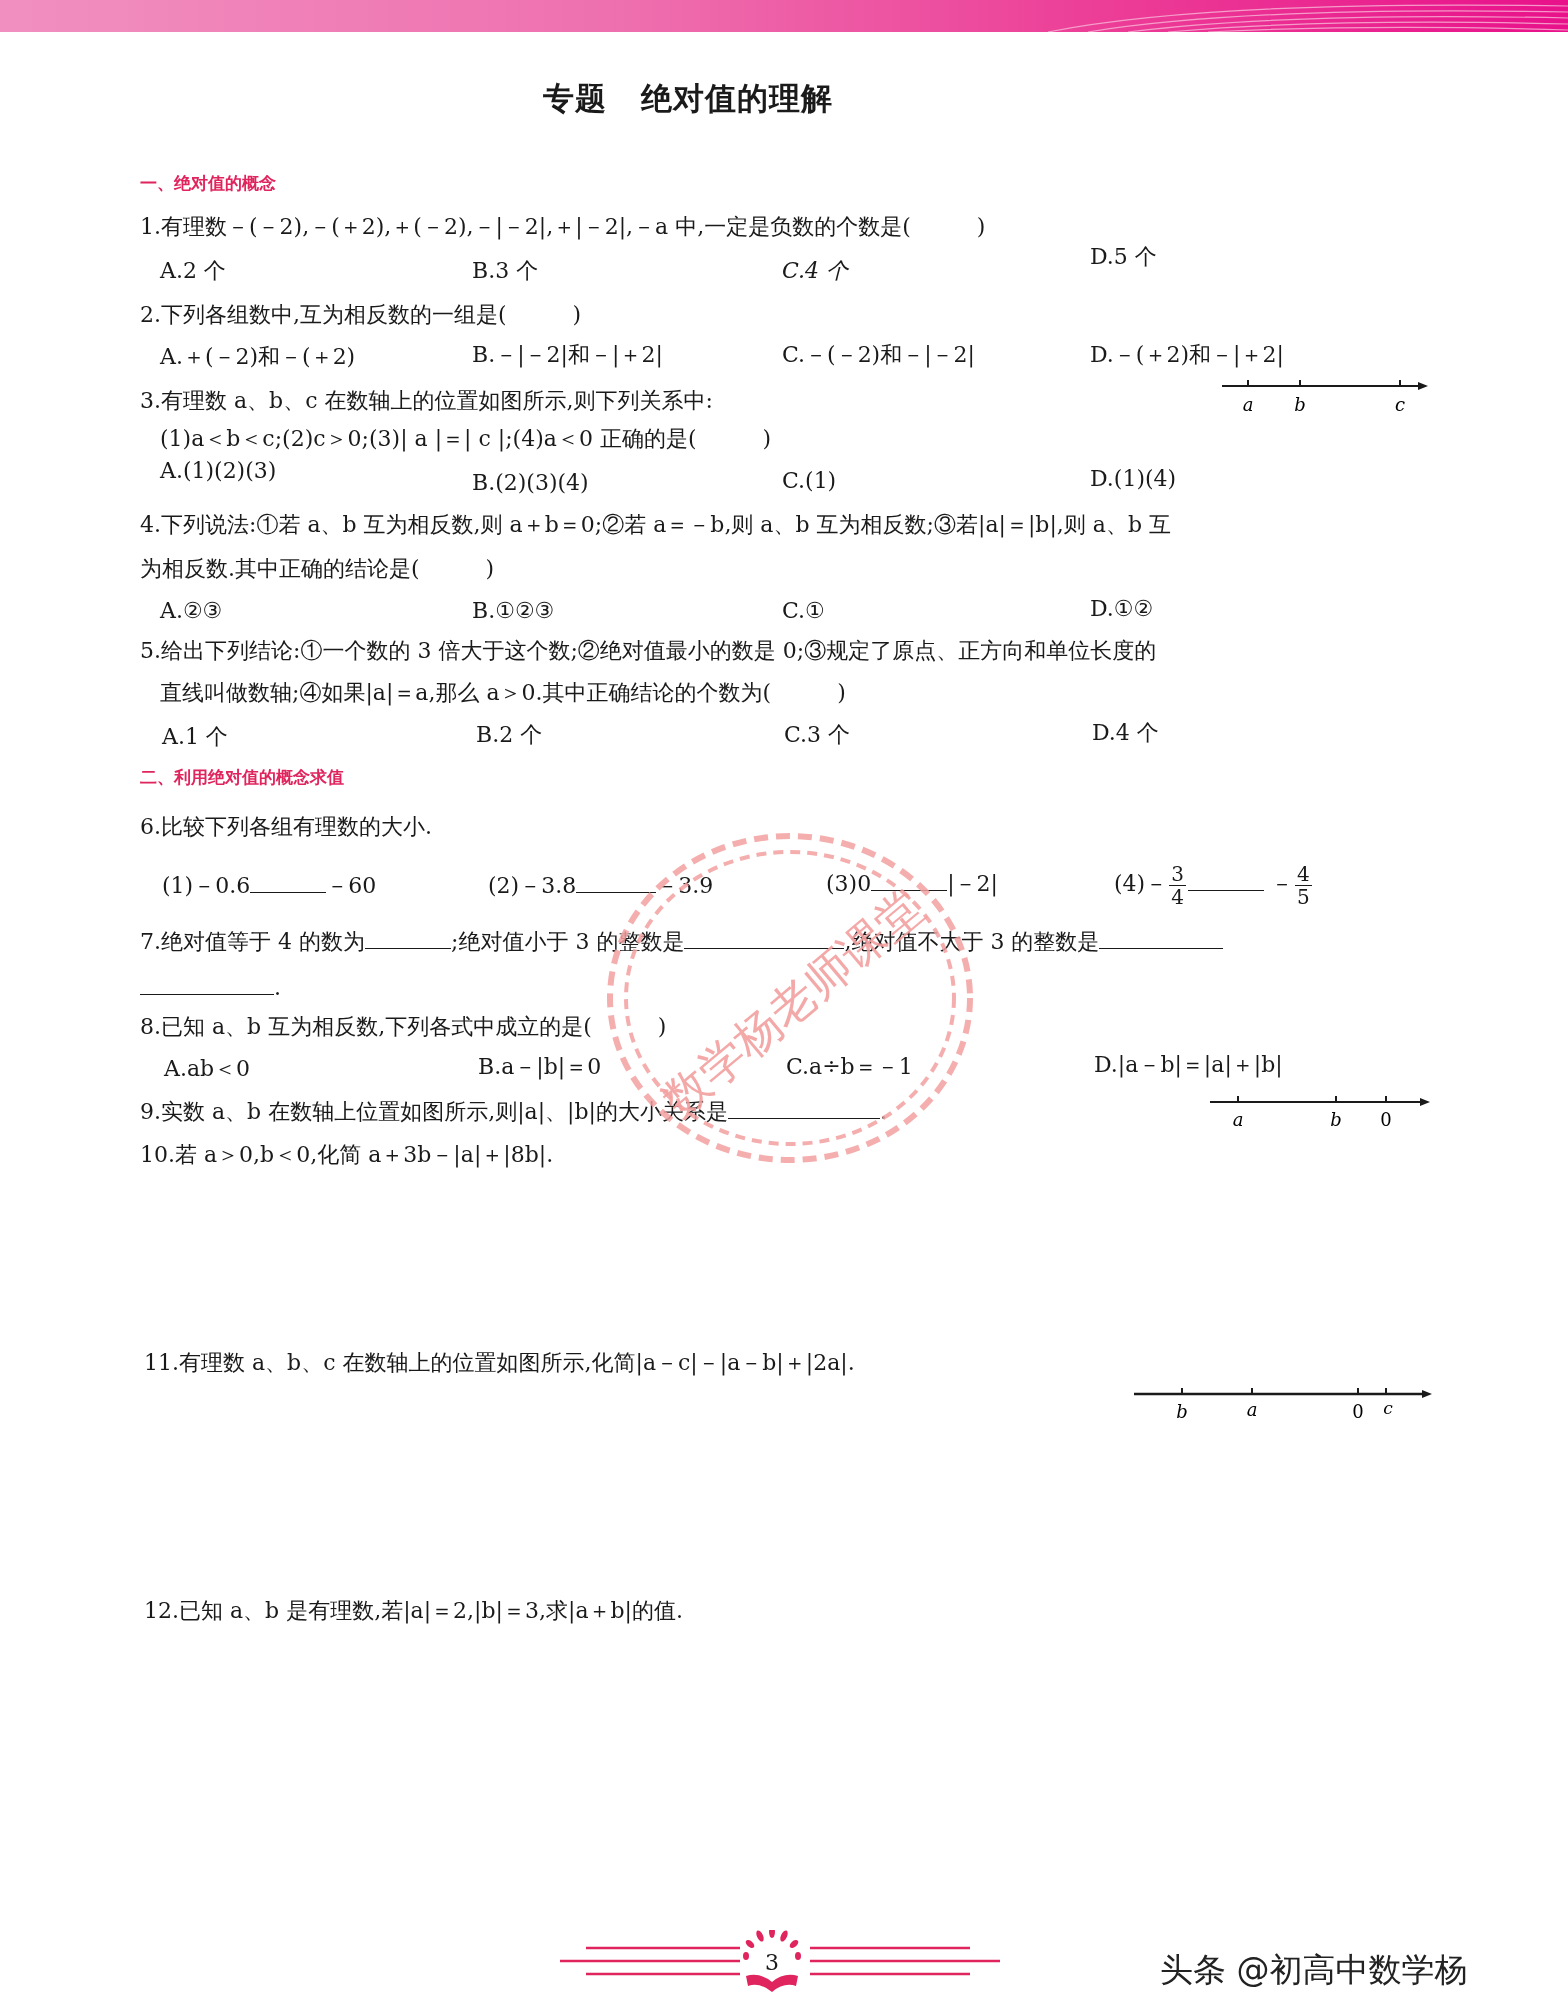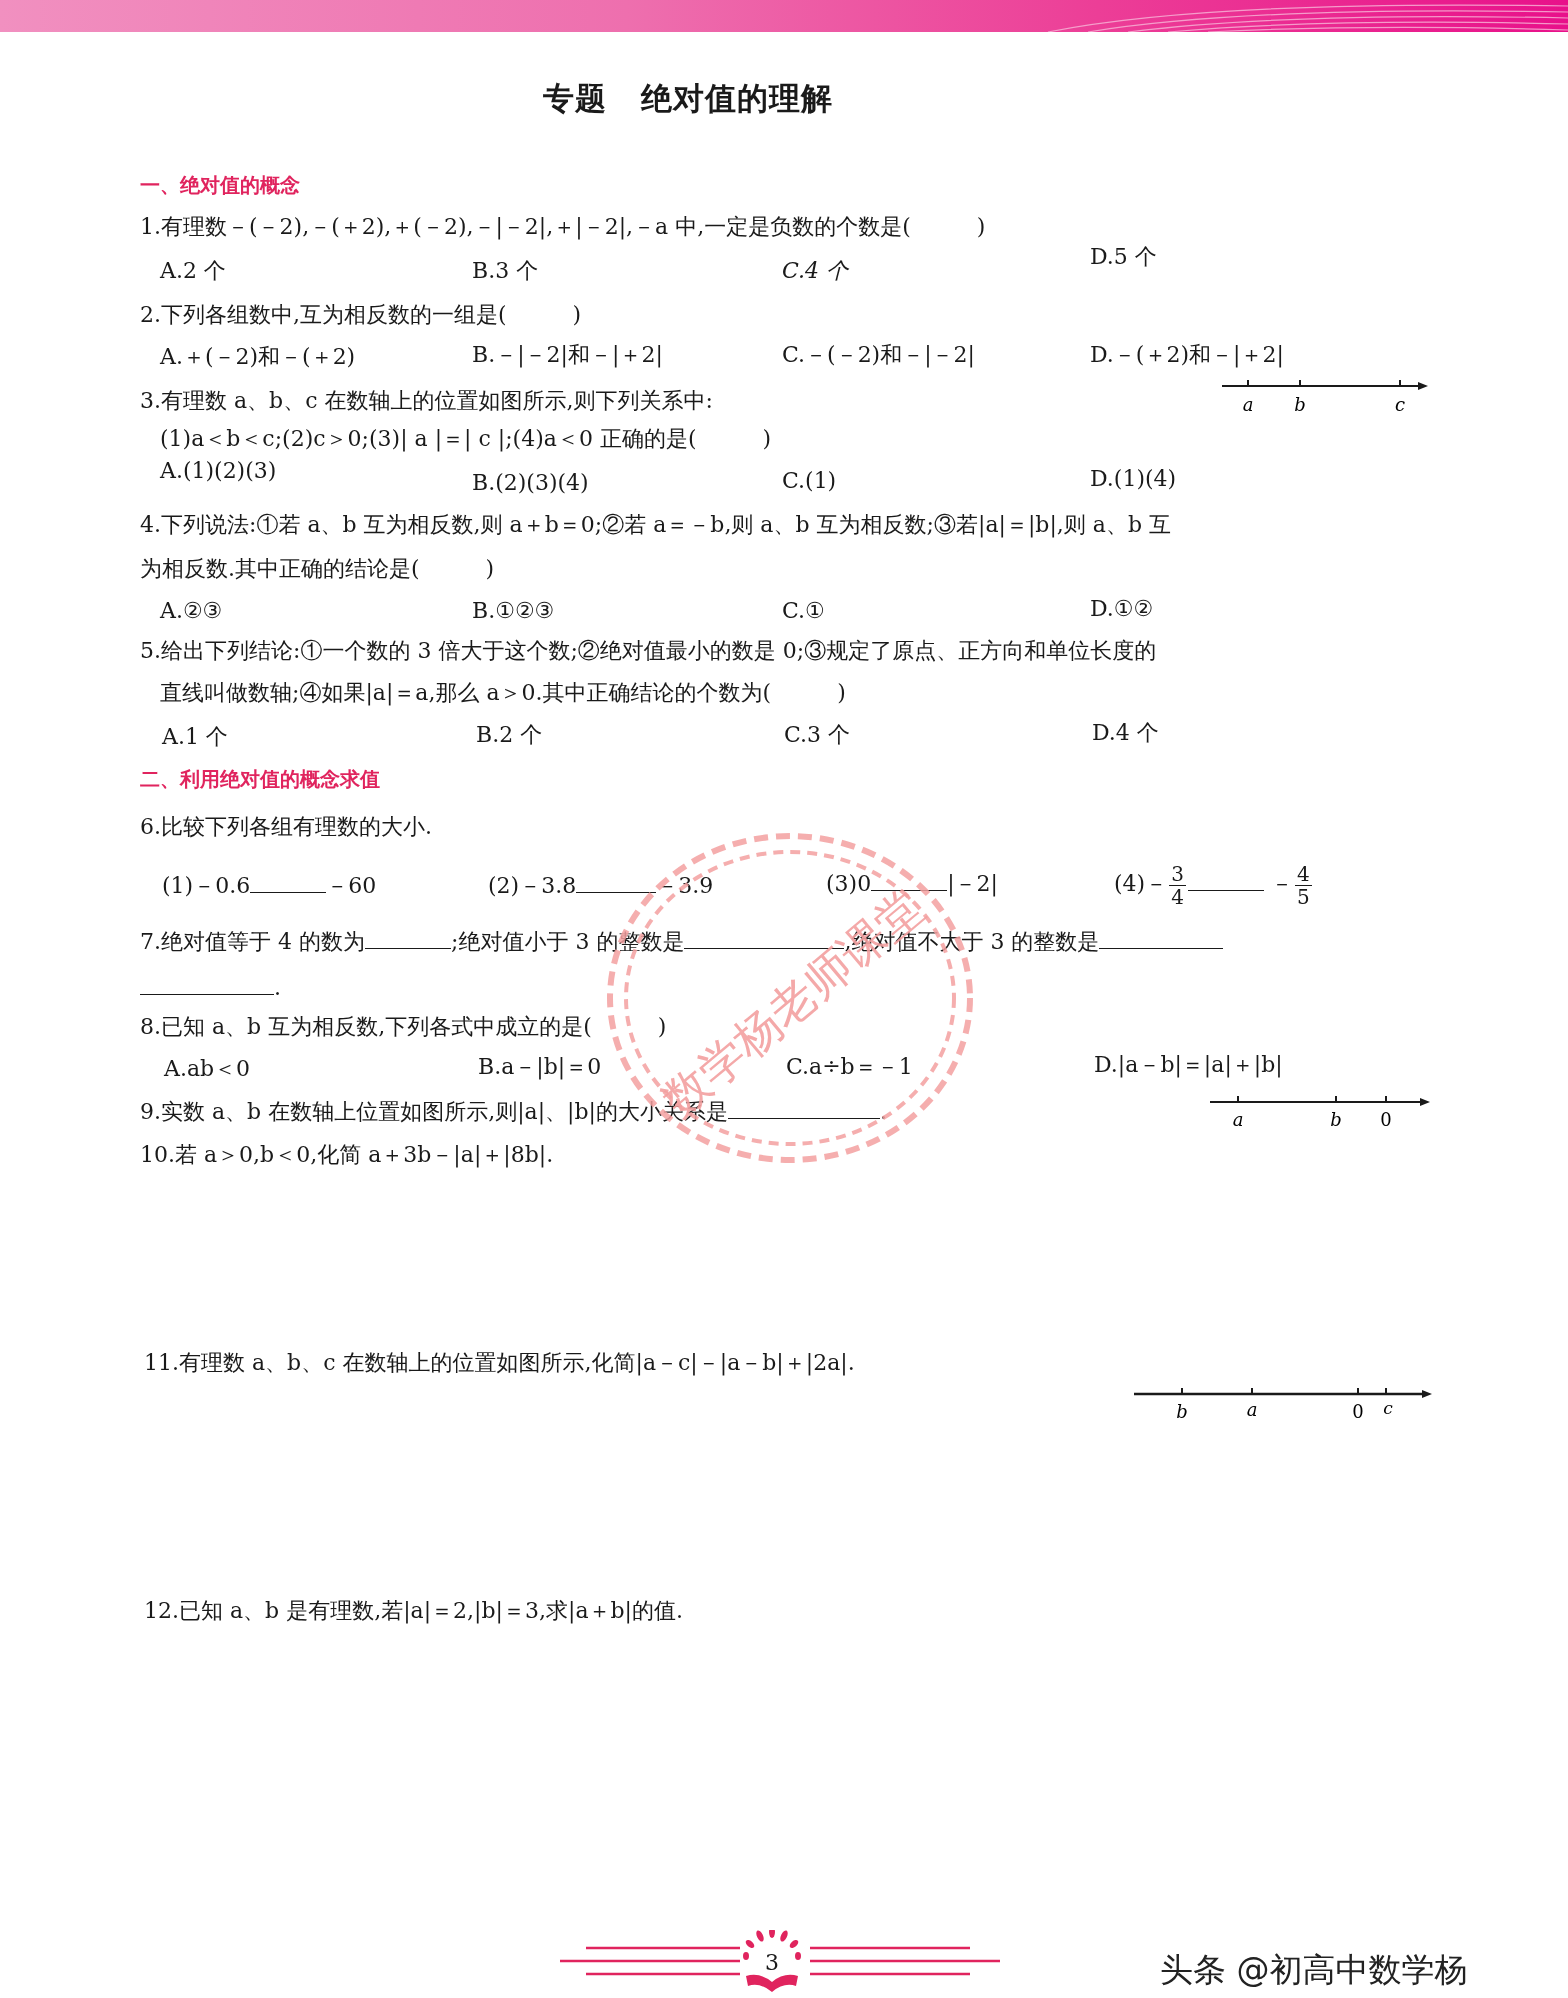--- a/index.html
+++ b/index.html
@@ -14,21 +14,21 @@
     overflow: hidden;
   }
   .banner svg { position: absolute; right: 0; top: 0; }
   .title {
     position: absolute; top: 78px; left: 0; width: 1376px; text-align: center;
     font-family: "DejaVu Sans", sans-serif; font-weight: bold; font-size: 31px; letter-spacing: 1px;
   }
   .title .gap { display: inline-block; width: 34px; }
   .sec {
     position: absolute; left: 140px; font-family: "DejaVu Sans", sans-serif;
-    font-weight: bold; color: #e0245e; font-size: 20px;
+    font-weight: bold; color: #e0245e; font-size: 17px;
   }
   .line {
     position: absolute; font-size: 22px; white-space: nowrap; line-height: 30px;
   }
   .opt { position: absolute; font-size: 22px; white-space: nowrap; line-height: 30px; }
   .blank { display: inline-block; border-bottom: 1.5px solid #1a1a1a; height: 22px; vertical-align: baseline; }
   .numline { position: absolute; }
   .frac { display: inline-flex; flex-direction: column; align-items: center; vertical-align: middle; font-size: 20px; line-height: 22px; margin: 0 2px; }
   .frac .n { border-bottom: 1.5px solid #1a1a1a; padding: 0 2px; }
   .stamp { position: absolute; left: 590px; top: 820px; width: 400px; height: 360px; pointer-events: none; }

